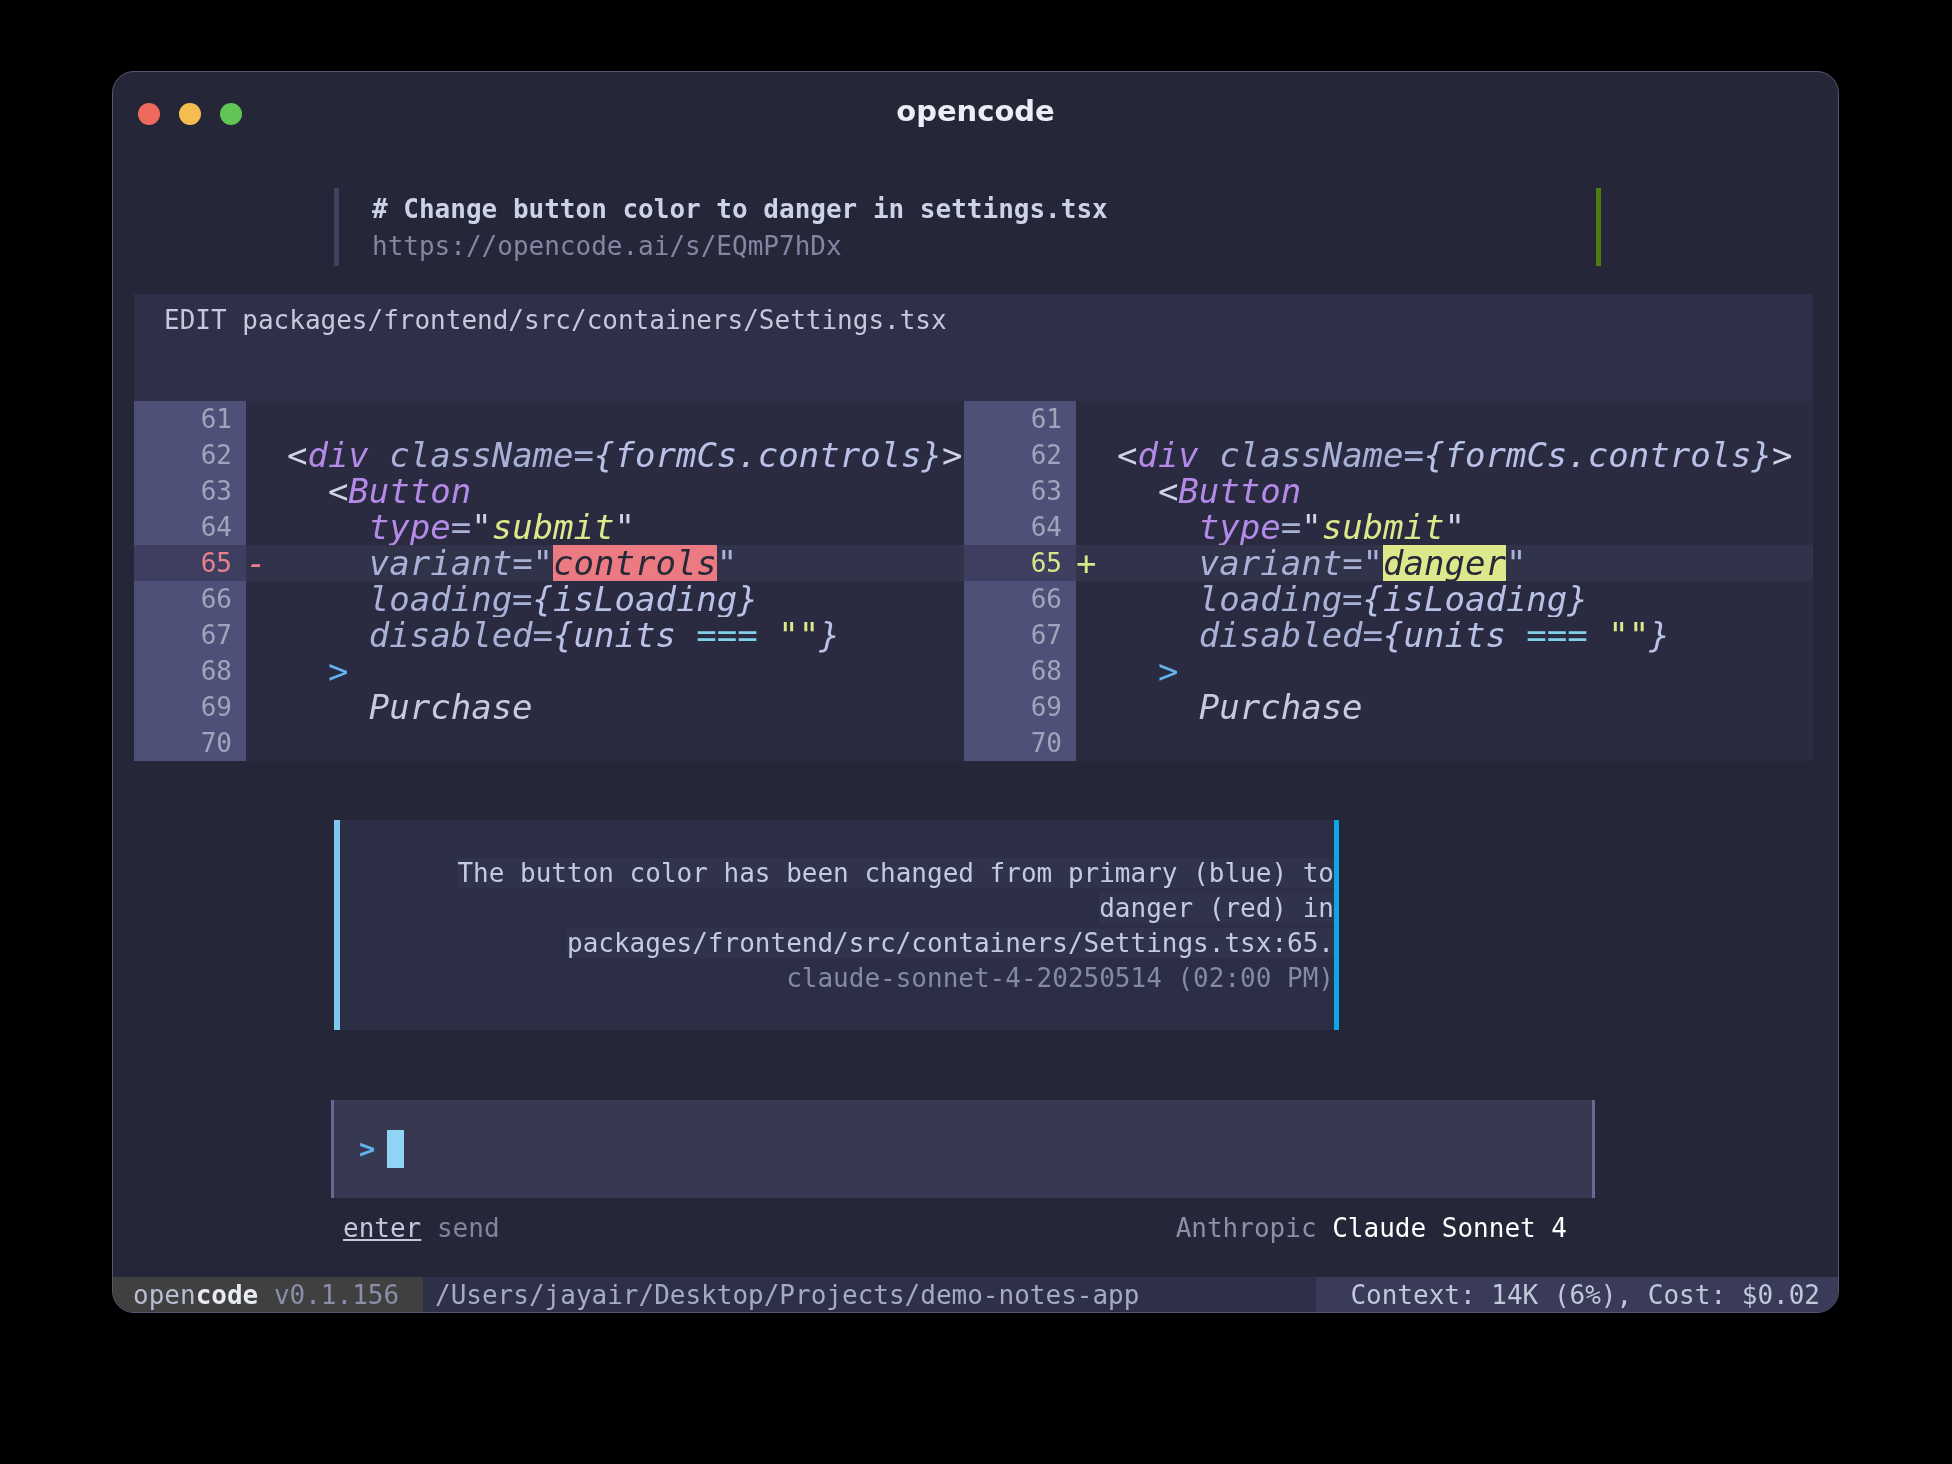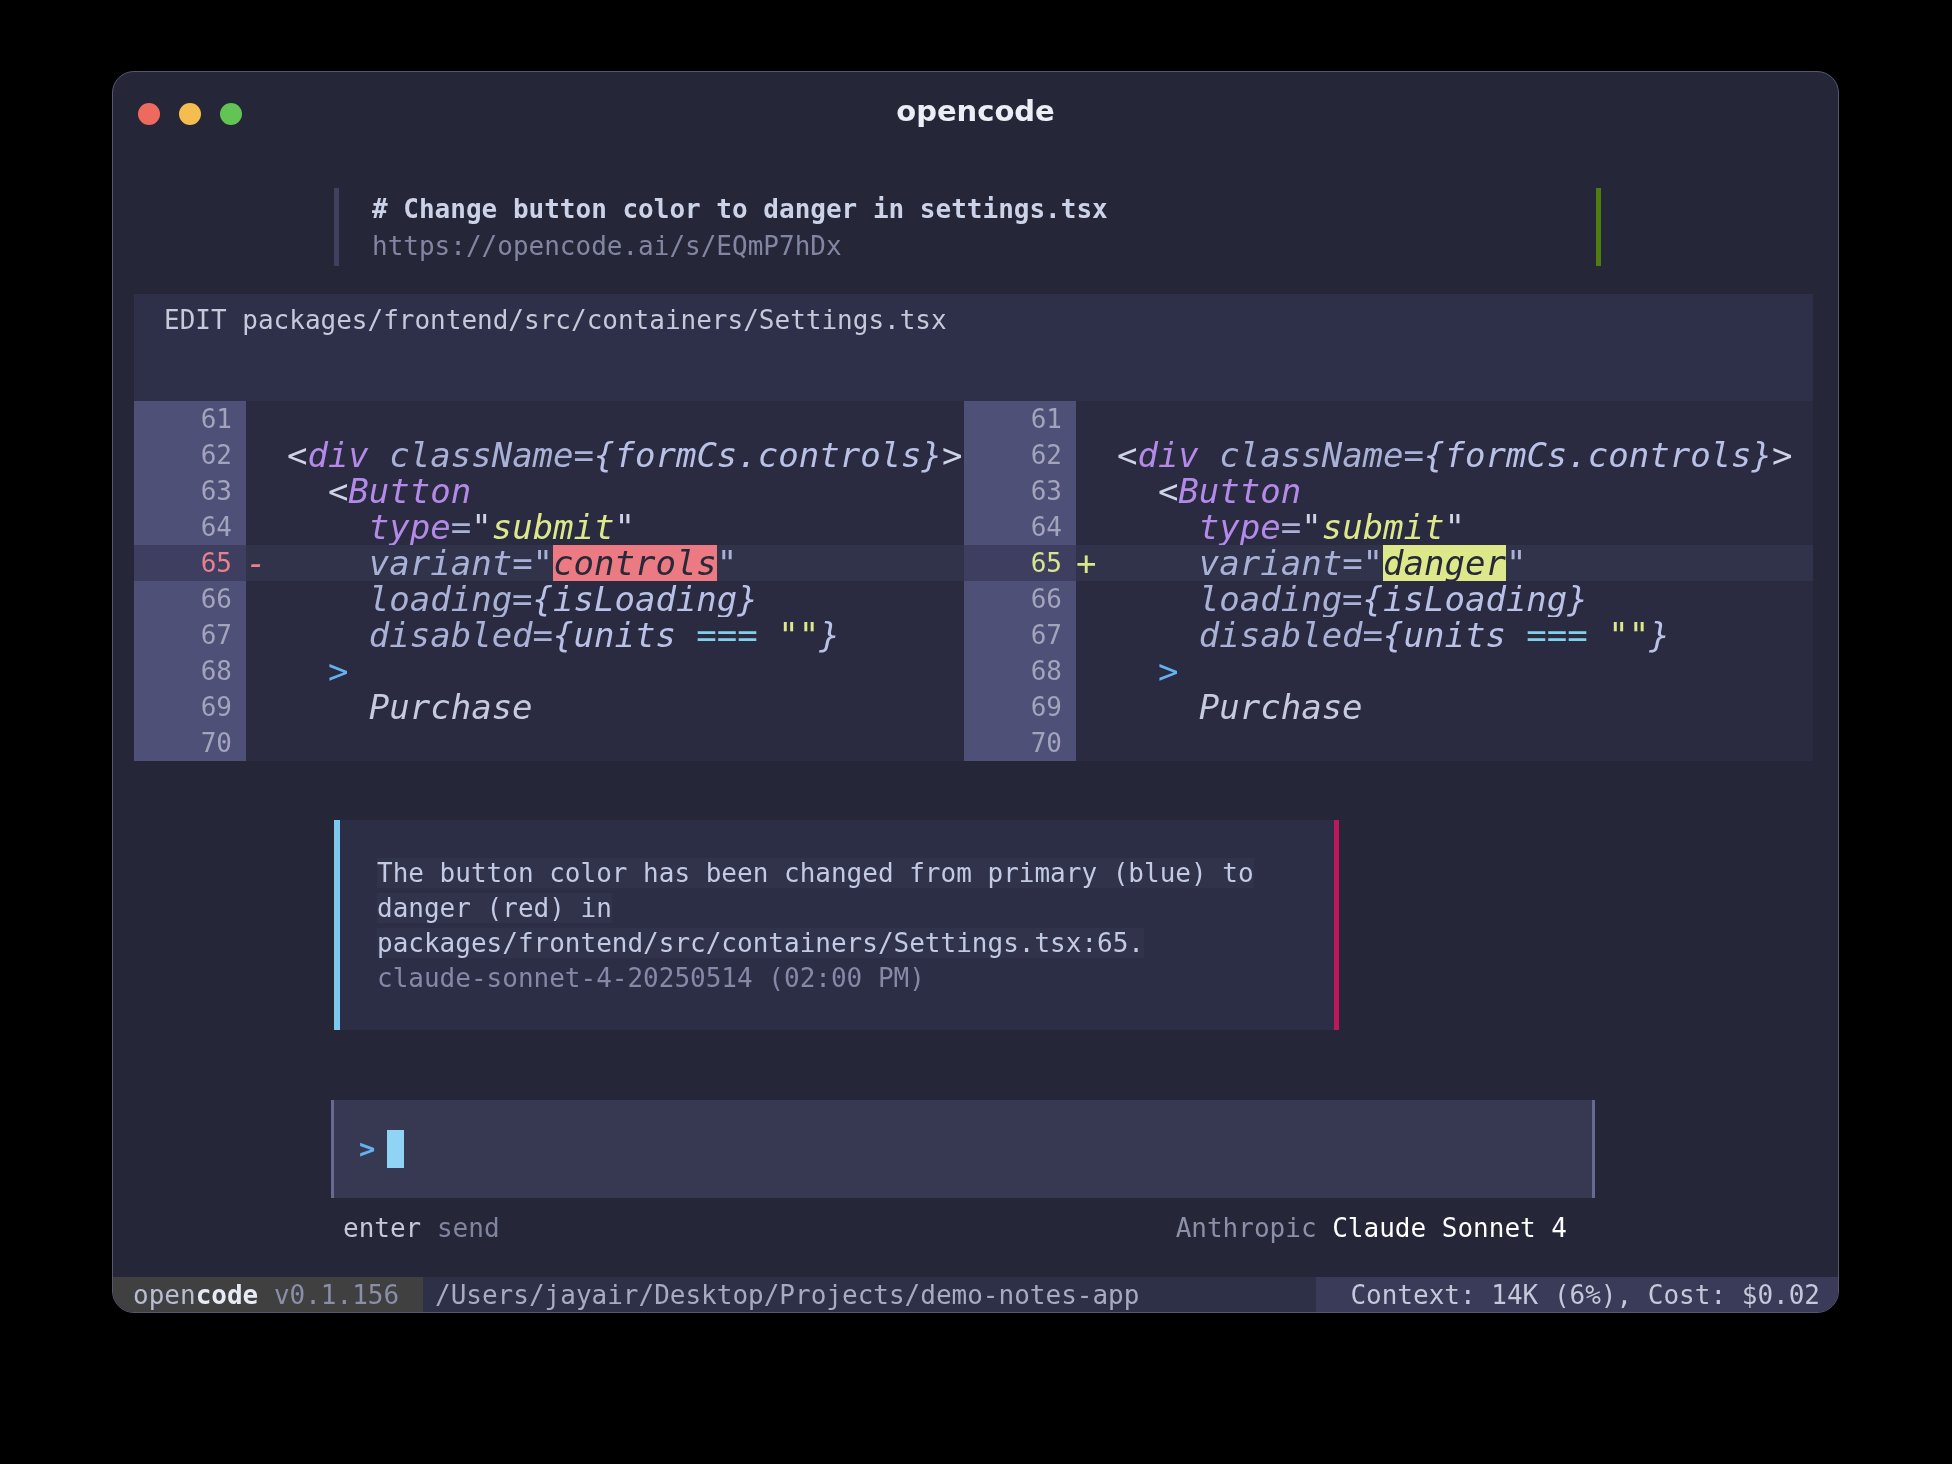--- a/index.html
+++ b/index.html
@@ -38,36 +38,36 @@
   .diff-row.changed .codecell{background:#31334b;}
   .gut.n-del{color:#e8808d;}
   .gut.n-add{color:#d7e88a;}
   .c-punct{color:#ced3e6}.c-tag{color:#b48ae8}.c-attr{color:#a9b2d6}.c-expr{color:#b9c2e6}
   .c-str{color:#dce88a}.c-op{color:#7fd0e8}.c-blue{color:#64b2f0}.c-plain{color:#c6cbdf}
   .m-del{color:#e8808d}.m-add{color:#d7e88a}
   .hl-del{background:#ec7a82;color:#272939}
   .hl-add{background:#dce88a;color:#272939}
   
   .assist{position:absolute;left:221px;top:748px;width:1005px;height:210px;
-          background:#2c2e45;border-left:6px solid #7ec8f0;border-right:5px solid #be185d;
-          box-sizing:border-box;padding:36px 0 0 37px;}
+          background:#2c2e45;border-left:6px solid #7ec8f0;border-right:5px solid #0ea5e9;
+          box-sizing:border-box;padding:36px 0 0 37px;text-align:right;}
   .assist .line{font-size:26px;line-height:35px;color:#c3cbe4;white-space:pre;}
   .assist .line span{background:#31334a;}
   .assist .meta{font-size:26px;line-height:35px;color:#8589a6;white-space:pre;}
   
   .prompt-box{position:absolute;left:218px;top:1028px;width:1264px;height:98px;
               background:#373953;border-left:3px solid #666a92;border-right:3px solid #666a92;
               box-sizing:border-box;}
   .prompt-sym{position:absolute;left:25px;top:30px;font-size:27px;font-weight:bold;color:#64b2f0;line-height:38px;}
   .cursor{position:absolute;left:53px;top:30px;width:17px;height:38px;background:#8fd4f4;}
   
   .hints{position:absolute;left:218px;top:1138px;width:1264px;height:36px;font-size:26px;line-height:36px;}
   .hints .left{position:absolute;left:12px;white-space:pre;}
   .hints .right{position:absolute;right:28px;white-space:pre;}
-  .hint-key{color:#c3c8dc;}
+  .hint-key{color:#c3c8dc;text-decoration:underline;}
   .hint-action{color:#80849f;}
   .provider{color:#8b8fa8;}
   .model{color:#ffffff;}
   
   .statusbar{position:absolute;left:0;top:1205px;width:1727px;height:37px;display:flex;
              font-size:26px;line-height:37px;white-space:pre;}
   .seg-left{width:310px;background:#404040;padding-left:20px;box-sizing:border-box;}
   .seg-mid{flex:1;background:#2e3047;padding-left:12px;box-sizing:border-box;color:#a7abc2;}
   .seg-right{width:524px;background:#393b58;text-align:right;padding-right:20px;box-sizing:border-box;color:#c3c8da;}
   .app-open{color:#b9bdd3;}

